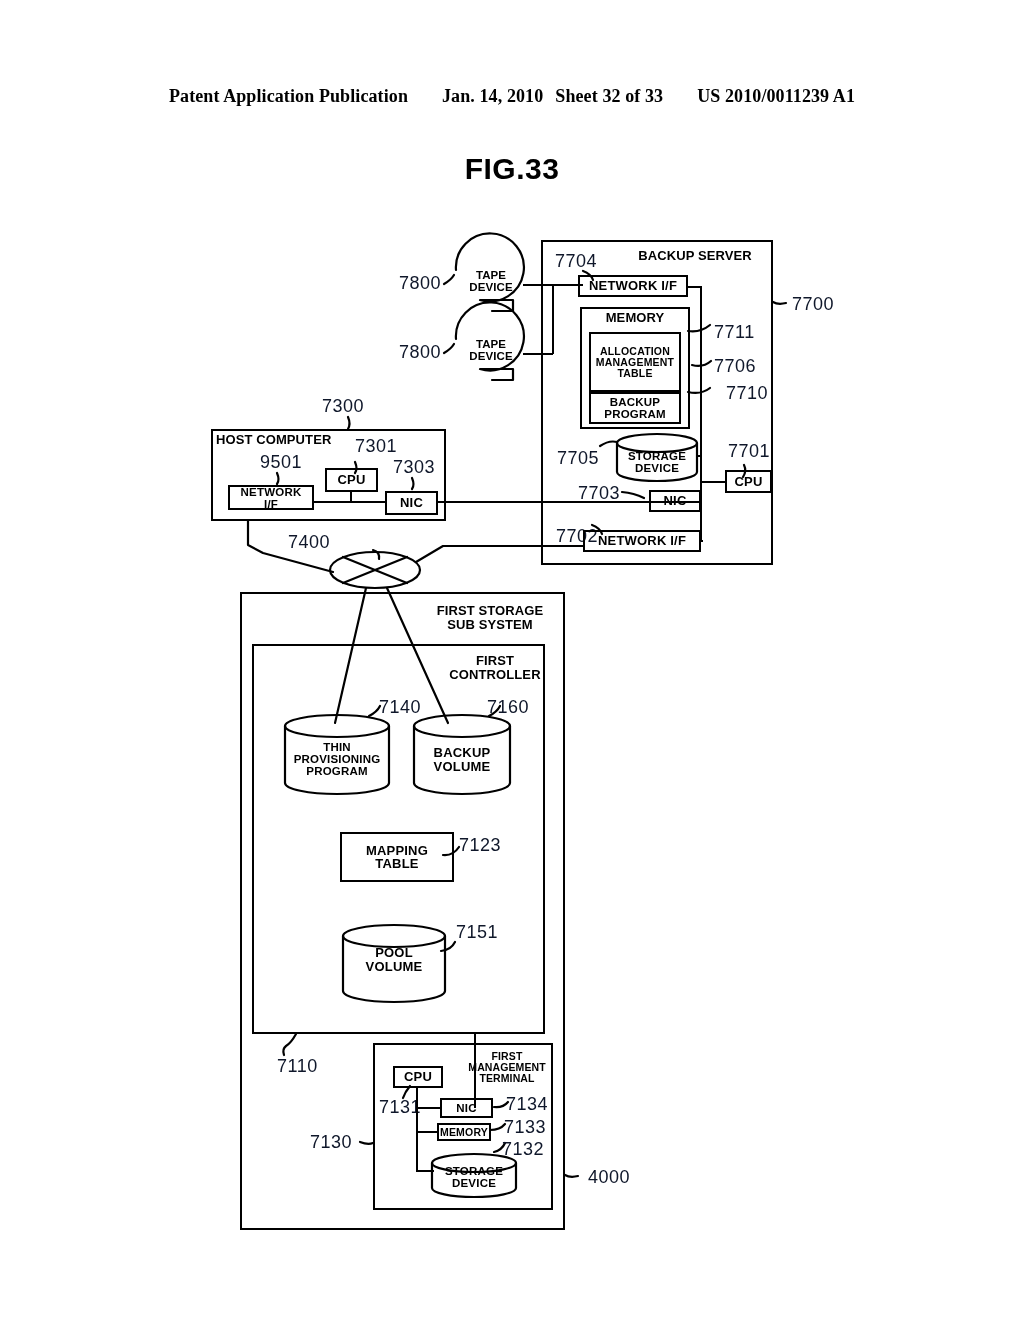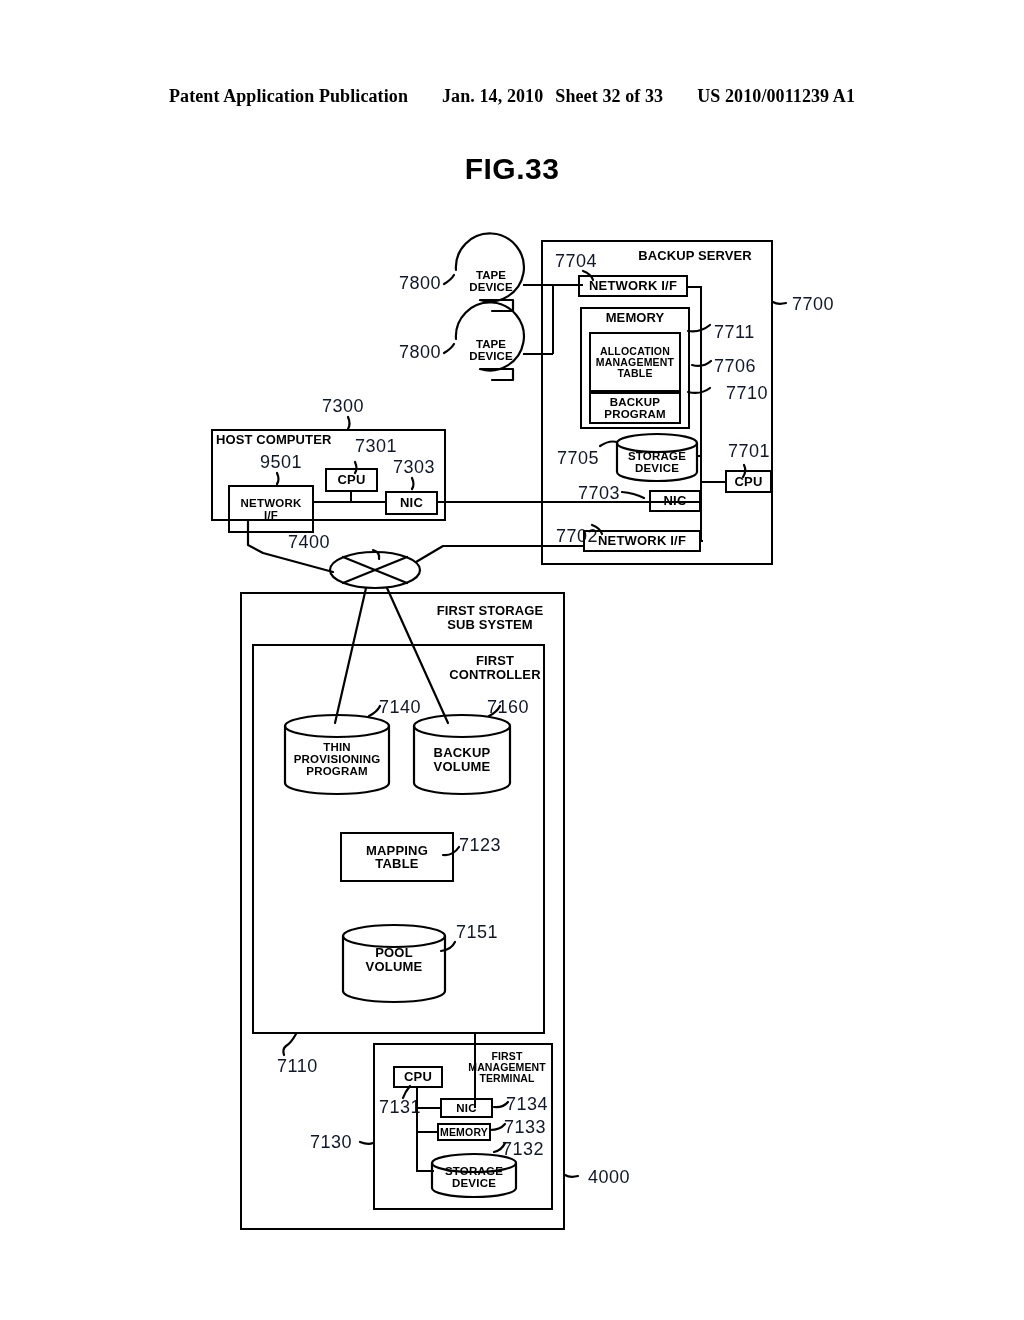--- a/index.html
+++ b/index.html
@@ -264,21 +264,21 @@
   <div class="ln h" style="left:699px; top:540px; width:4px;"></div>
 
   <div class="ref" style="left:322px; top:396px;">7300</div>
   <div class="box outer" style="left:211px; top:429px; width:235px; height:92px;"></div>
   <div class="lbl" style="left:216px; top:433px; width:140px; text-align:left;">HOST COMPUTER</div>
 
   <div class="ref" style="left:355px; top:436px;text-align:center;">7301</div>
   <div class="cell" style="left:325px; top:468px; width:53px; height:24px;">CPU</div>
 
   <div class="ref" style="left:260px; top:452px;">9501</div>
-  <div class="cell sm" style="left:228px; top:485px; width:86px; height:48px;">NETWORK
+  <div class="cell sm" style="left:228px; top:485px; width:86px; height:25px;">NETWORK
 I/F</div>
 
   <div class="ref" style="left:393px; top:457px;">7303</div>
   <div class="cell" style="left:385px; top:491px; width:53px; height:24px;">NIC</div>
 
   <div class="ln h" style="left:314px; top:501px; width:71px;"></div>
   <div class="ln v" style="left:350px; top:492px; height:10px;"></div>
   <div class="ln h" style="left:438px; top:501px; width:263px;"></div>
 
   <div class="ref" style="left:288px; top:532px;">7400</div>

